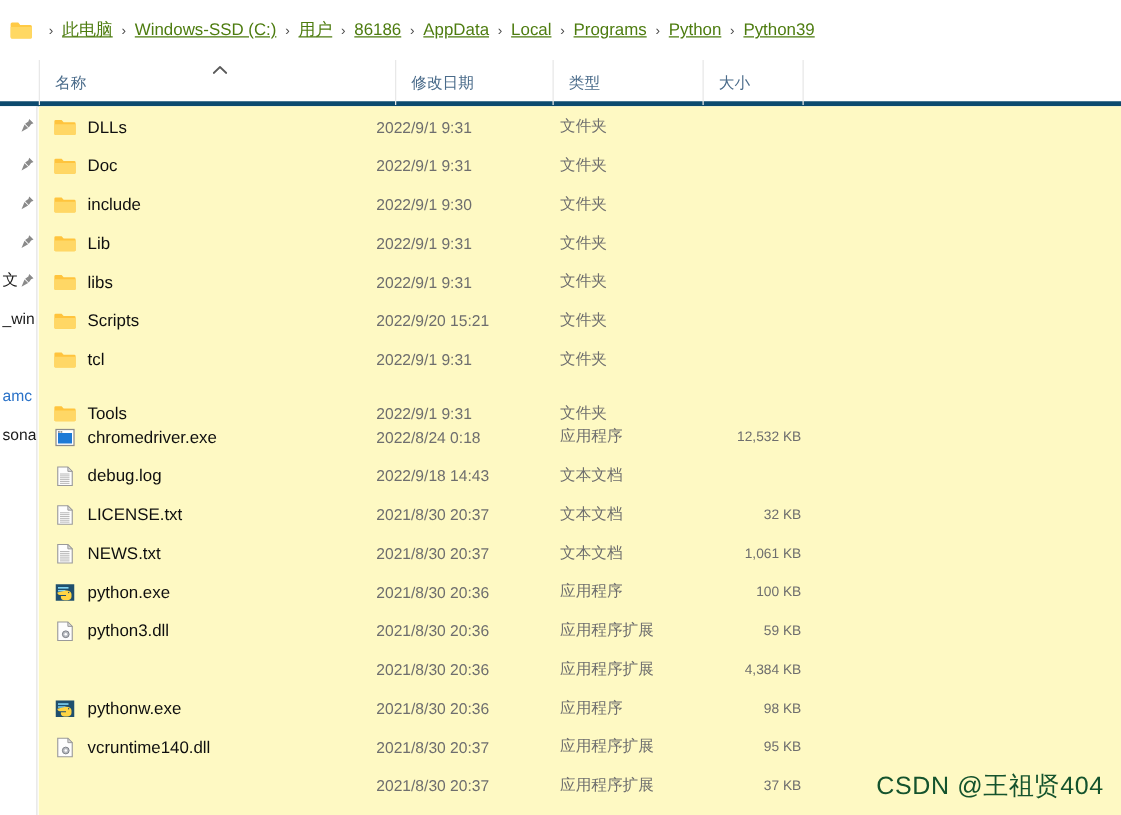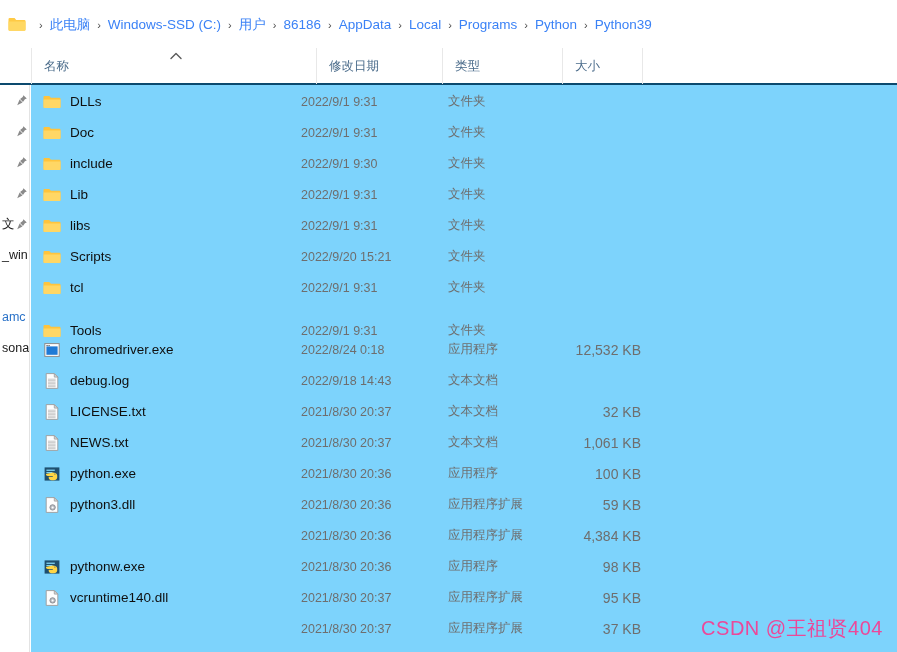--- a/index.html
+++ b/index.html
@@ -35,40 +35,41 @@
     flex: 0 0 auto;
     position: relative;
   }
   .folder-shape {
     width: 100%;
     height: 100%;
     display: block;
   }
   .crumb-text {
     font-size: 13.5px;
-    color: #3b82f6;
+    color: #4d7c0f;
     white-space: nowrap;
     line-height: 1;
+    text-decoration: underline;
   }
   .crumb-sep {
     font-size: 11px;
     color: #4a4a4a;
     margin: 0 7px;
     line-height: 1;
     user-select: none;
   }
 
   
   #colheader {
     position: absolute;
     left: 0; top: 48px;
     width: 897px;
     height: 37px;
     background: #ffffff;
-    border-bottom: 2px solid #0c4a6e;
+    border-bottom: 4px solid #0c4a6e;
     box-sizing: border-box;
   }
   .colcell {
     position: absolute;
     top: 0;
     height: 36px;
     display: flex;
     align-items: center;
     font-size: 12.5px;
     color: #4a6b8a;
@@ -122,21 +123,21 @@
     height: 13px;
     color: #8a8a8a;
   }
 
   
   #filelist {
     position: absolute;
     left: 31px; top: 85px;
     width: 866px;
     height: 567px;
-    background: #7dd3fc;
+    background: #fef9c3;
     overflow: hidden;
   }
   .file-row {
     position: absolute;
     left: 0;
     width: 866px;
     height: 31px;
     display: block;
   }
   .cell-name {
@@ -181,32 +182,32 @@
   }
   .cell-size {
     position: absolute;
     left: 495px;
     width: 115px;
     top: 0;
     height: 31px;
     display: flex;
     align-items: center;
     justify-content: flex-end;
-    font-size: 14px;
+    font-size: 11px;
     color: #6e6e6e;
     white-space: nowrap;
   }
 
   
   #watermark {
     position: absolute;
     right: 14px;
     bottom: 10px;
     font-size: 20px;
-    color: #ec4899;
+    color: #14532d;
     letter-spacing: 0.5px;
     white-space: nowrap;
     user-select: none;
   }
 </style>
 </head>
 <body>
 
 <div id="addressbar">
   <span class="crumb-folder-icon">

